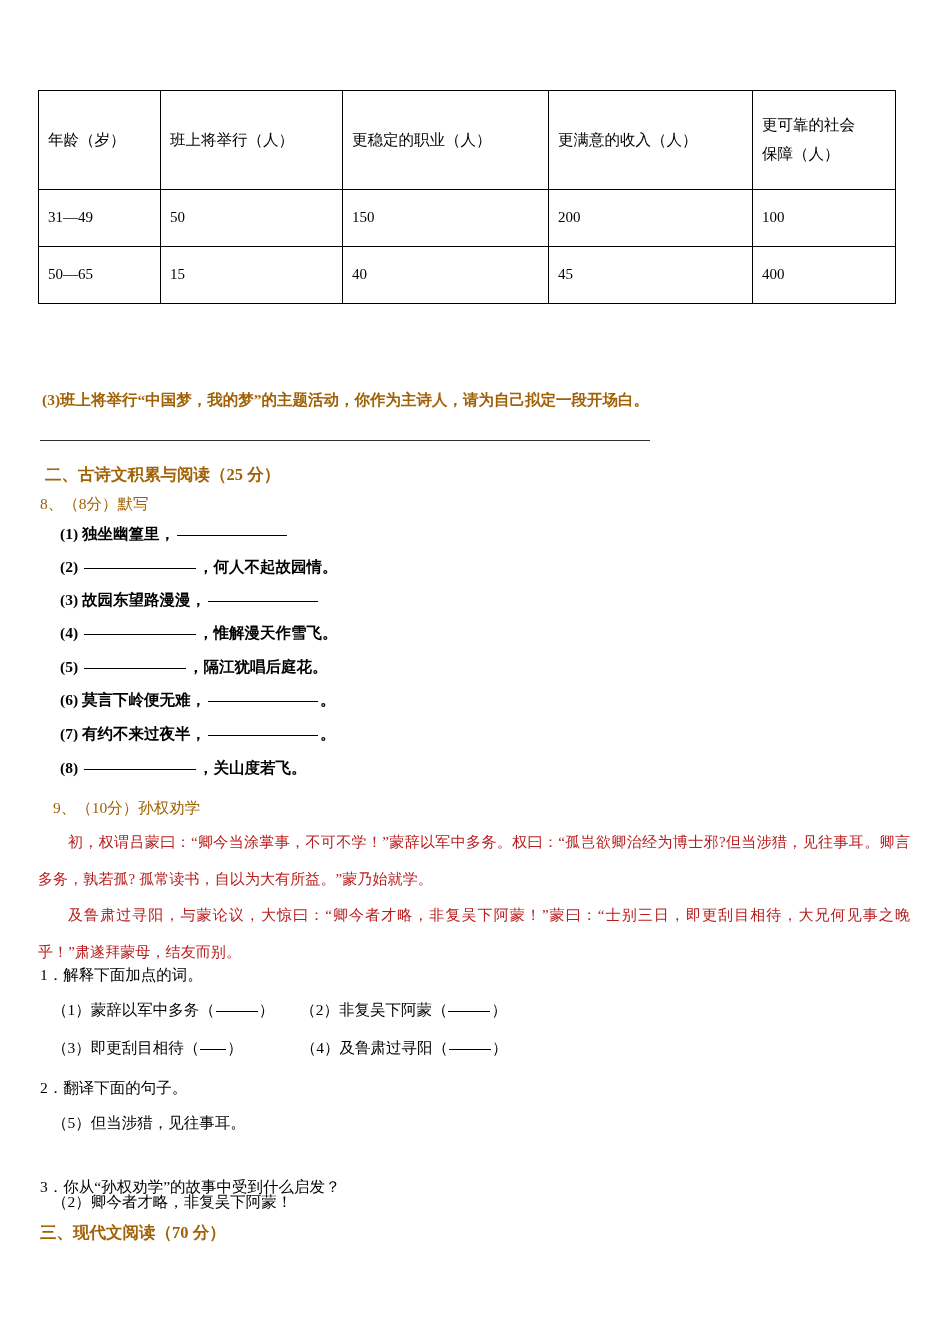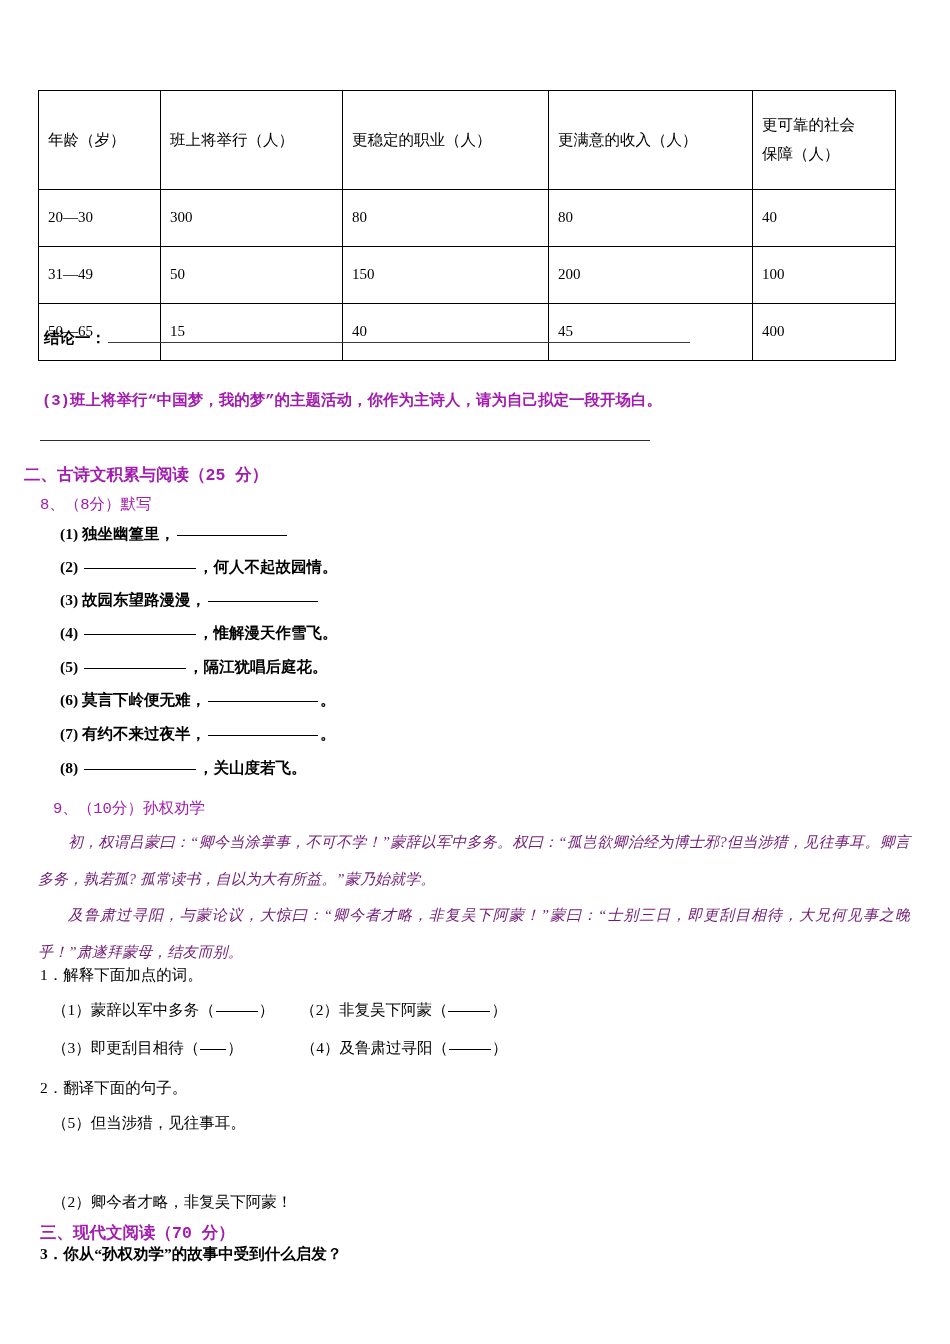--- a/index.html
+++ b/index.html
@@ -53,23 +53,23 @@
   }
   col.c0 { width: 122px; }
   col.c1 { width: 182px; }
   col.c2 { width: 206px; }
   col.c3 { width: 204px; }
   col.c4 { width: 143px; }
 
   
   .line {
     position: absolute;
-    font-family: Liberation Mono, monospace;
-    font-size: 15.5px;
-    color: #a21caf;
+    font-family: Liberation Serif, serif;
+    font-size: 15.5px;
+    color: #a16207;
     white-space: nowrap;
   }
   .bold { font-weight: bold; }
   .heading {
     font-weight: bold;
     font-size: 16.5px;
   }
 
   
   .concl {
@@ -115,25 +115,24 @@
     top: -3px;
   }
 
   
   .classical {
     position: absolute;
     left: 38px;
     width: 872px;
     font-family: "Liberation Serif", "DejaVu Serif", serif;
     font-size: 15px;
-    font-style: italic;
     line-height: 2.45;
     text-align: justify;
     text-indent: 2em;
-    color: #701a75;
+    color: #b91c1c;
     letter-spacing: 0.1px;
   }
 
   
   .q {
     position: absolute;
     font-size: 15.5px;
     white-space: nowrap;
   }
   .paren-blank {
@@ -164,55 +163,44 @@
           <td>年龄（岁）</td>
           <td>班上将举行（人）</td>
           <td>更稳定的职业（人）</td>
           <td>更满意的收入（人）</td>
           <td>
             <div>更可靠的社会</div>
             <div>保障（人）</div>
           </td>
         </tr>
         <tr class="body">
-          <td>20—30</td>
-          <td>300</td>
-          <td>80</td>
-          <td>80</td>
-          <td>40</td>
-        </tr>
-        <tr class="body">
           <td>31—49</td>
           <td>50</td>
           <td>150</td>
           <td>200</td>
           <td>100</td>
         </tr>
         <tr class="body">
           <td>50—65</td>
           <td>15</td>
           <td>40</td>
           <td>45</td>
           <td>400</td>
         </tr>
       </tbody>
     </table>
   </div>
 
-  <div class="concl" style="top:328px;">
-    <span class="lbl">结论一：</span>
-    <span class="rule" style="width:582px;"></span>
-  </div>
 
 
   <div class="line bold" style="left:42px; top:390px; font-size:15.5px;">(3)班上将举行“中国梦，我的梦”的主题活动，你作为主诗人，请为自己拟定一段开场白。</div>
 
   <div class="answer-rule" style="left:40px; top:440px; width:610px;"></div>
 
-  <div class="line heading" style="left:24px; top:464px;">二、古诗文积累与阅读（25 分）</div>
+  <div class="line heading" style="left:45px; top:464px;">二、古诗文积累与阅读（25 分）</div>
 
   <div class="line" style="left:40px; top:494px;">8、（8分）默写</div>
 
   <div class="poem" style="top:524px;">
     <span class="num">(1)</span>
     <span>独坐幽篁里，</span>
     <span class="blank" style="width:110px;"></span>
     <span></span>
   </div>
 
@@ -282,17 +270,17 @@
     <span>（3）</span><span>即更刮目相待（</span><span class="paren-blank" style="width:26px;"></span><span>）</span>
     <span style="display:inline-block;width:54px;"></span><span>（4）</span><span>及鲁肃过寻阳（</span><span class="paren-blank" style="width:42px;"></span><span>）</span>
   </div>
 
   <div class="q" style="left:40px; top:1078px;">2．翻译下面的句子。</div>
 
   <div class="q" style="left:52px; top:1113px;">（5）但当涉猎，见往事耳。</div>
 
   <div class="q" style="left:52px; top:1148px;margin-top:44px;">（2）卿今者才略，非复吴下阿蒙！</div>
 
-  <div class="q" style="left:40px; top:1244px;font-weight:bold;">3．你从“孙权劝学”的故事中受到什么启发？</div>
+  <div class="q" style="left:40px; top:1177px;">3．你从“孙权劝学”的故事中受到什么启发？</div>
 
   <div class="line heading" style="left:40px; top:1222px;">三、现代文阅读（70 分）</div>
 
 </div>
 
 </body></html>

